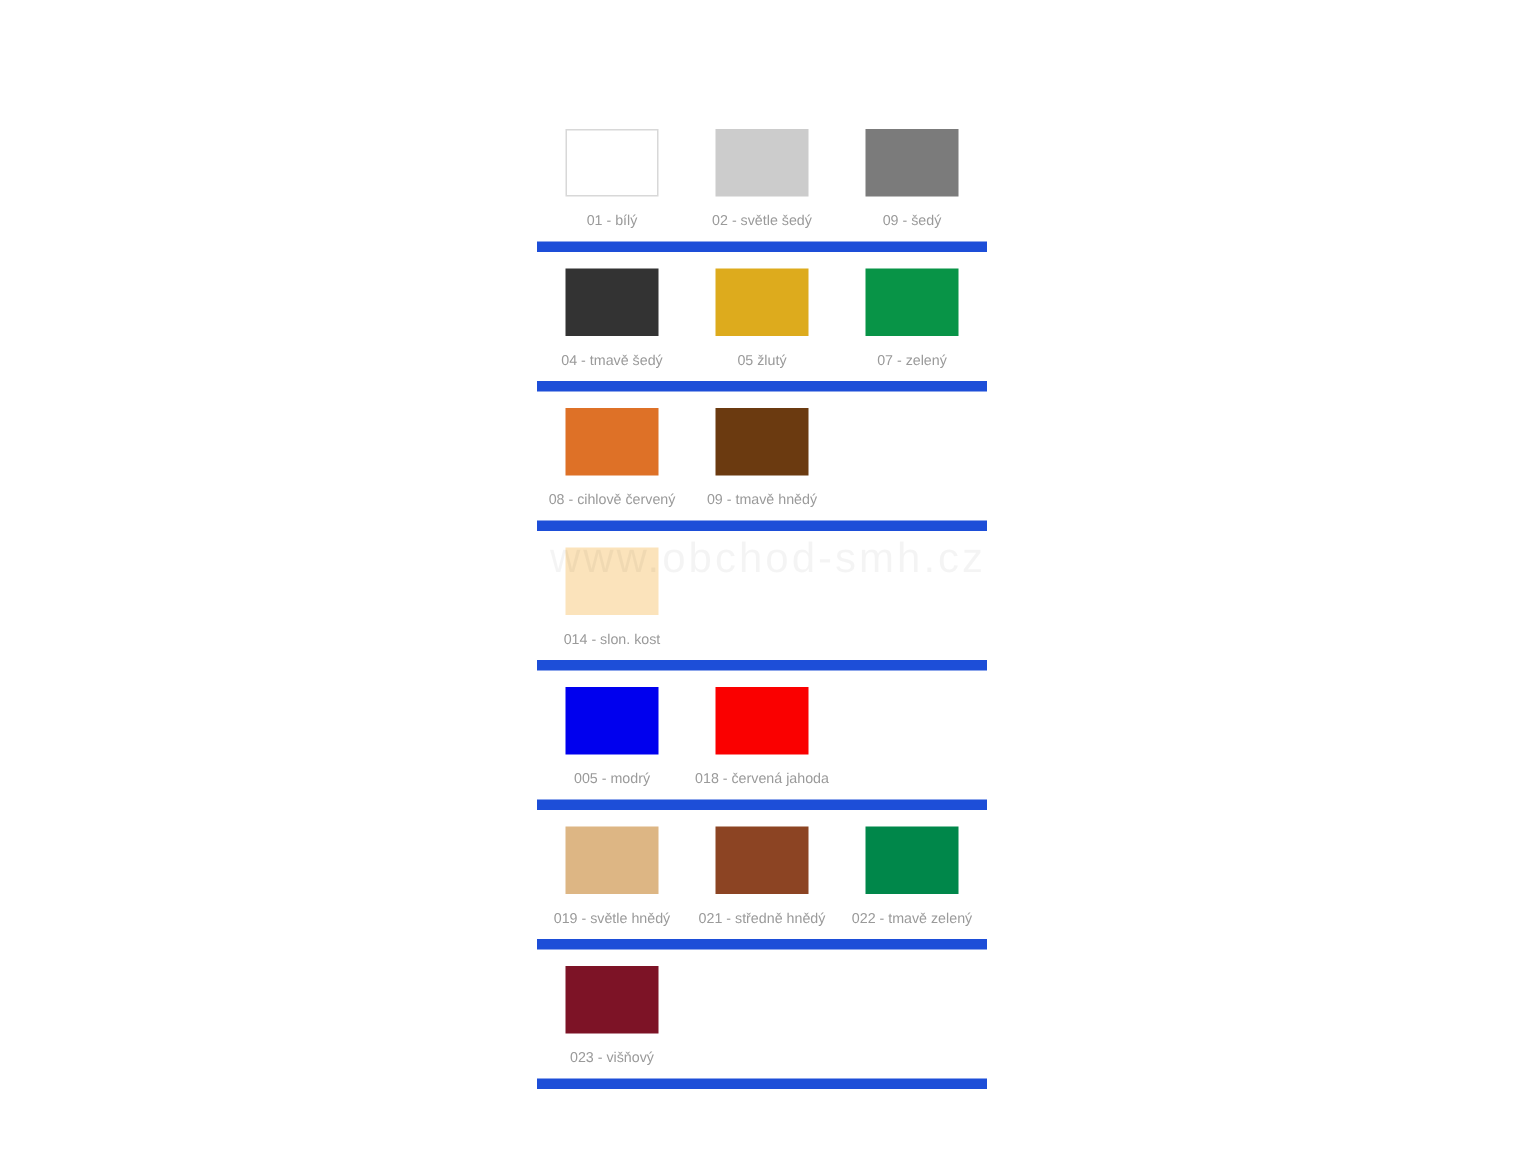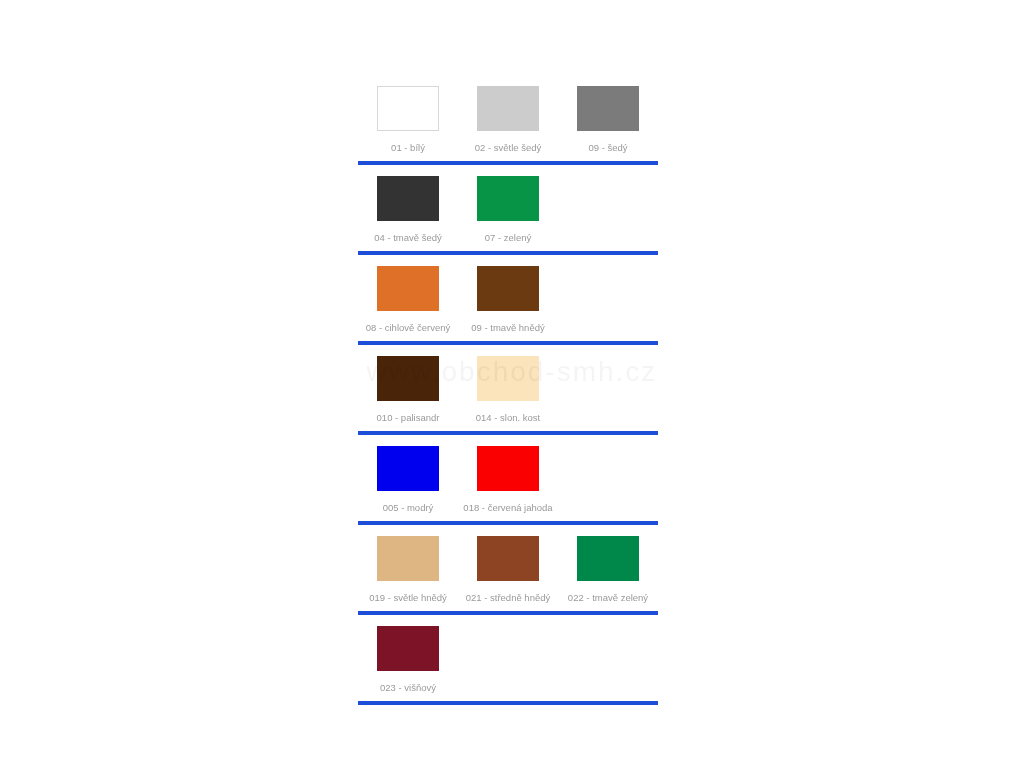--- a/index.html
+++ b/index.html
@@ -36,21 +36,21 @@
     position: absolute;
     left: 358px;
     top: 75px;
     width: 300px;
     z-index: 1;
   }
 
   .swatch-row {
     display: flex;
     flex-direction: row;
-    border-bottom: 4px solid #1d4ed8;
+    border-bottom: 7px solid #1d4ed8;
     box-sizing: border-box;
   }
 
   .swatch-cell {
     width: 100px;
     box-sizing: border-box;
     padding: 11px 0 0 0;
     display: flex;
     flex-direction: column;
     align-items: center;
@@ -100,39 +100,39 @@
         <div class="swatch-chip" style="background-color: rgb(123, 123, 123);"></div>
         <div class="swatch-label">09 - šedý</div>
       </div>
     </div>
     <div class="swatch-row">
       <div class="swatch-cell">
         <div class="swatch-chip" style="background-color: rgb(51, 51, 51);"></div>
         <div class="swatch-label">04 - tmavě šedý</div>
       </div>
       <div class="swatch-cell">
+        <div class="swatch-chip" style="background-color: rgb(221, 171, 29);"></div>
+        <div class="swatch-label">05 žlutý</div>
+      </div>
+      <div class="swatch-cell">
         <div class="swatch-chip" style="background-color: rgb(8, 148, 71);"></div>
         <div class="swatch-label">07 - zelený</div>
       </div>
     </div>
     <div class="swatch-row">
       <div class="swatch-cell">
         <div class="swatch-chip" style="background-color: rgb(222, 113, 39);"></div>
         <div class="swatch-label">08 - cihlově červený</div>
       </div>
       <div class="swatch-cell">
         <div class="swatch-chip" style="background-color: rgb(107, 58, 16);"></div>
         <div class="swatch-label">09 - tmavě hnědý</div>
       </div>
     </div>
     <div class="swatch-row">
-      <div class="swatch-cell">
-        <div class="swatch-chip" style="background-color: rgb(74, 36, 9);"></div>
-        <div class="swatch-label">010 - palisandr</div>
-      </div>
       <div class="swatch-cell">
         <div class="swatch-chip" style="background-color: rgb(251, 227, 187);"></div>
         <div class="swatch-label">014 - slon. kost</div>
       </div>
     </div>
     <div class="swatch-row">
       <div class="swatch-cell">
         <div class="swatch-chip" style="background-color: rgb(0, 0, 238);"></div>
         <div class="swatch-label">005 - modrý</div>
       </div>

